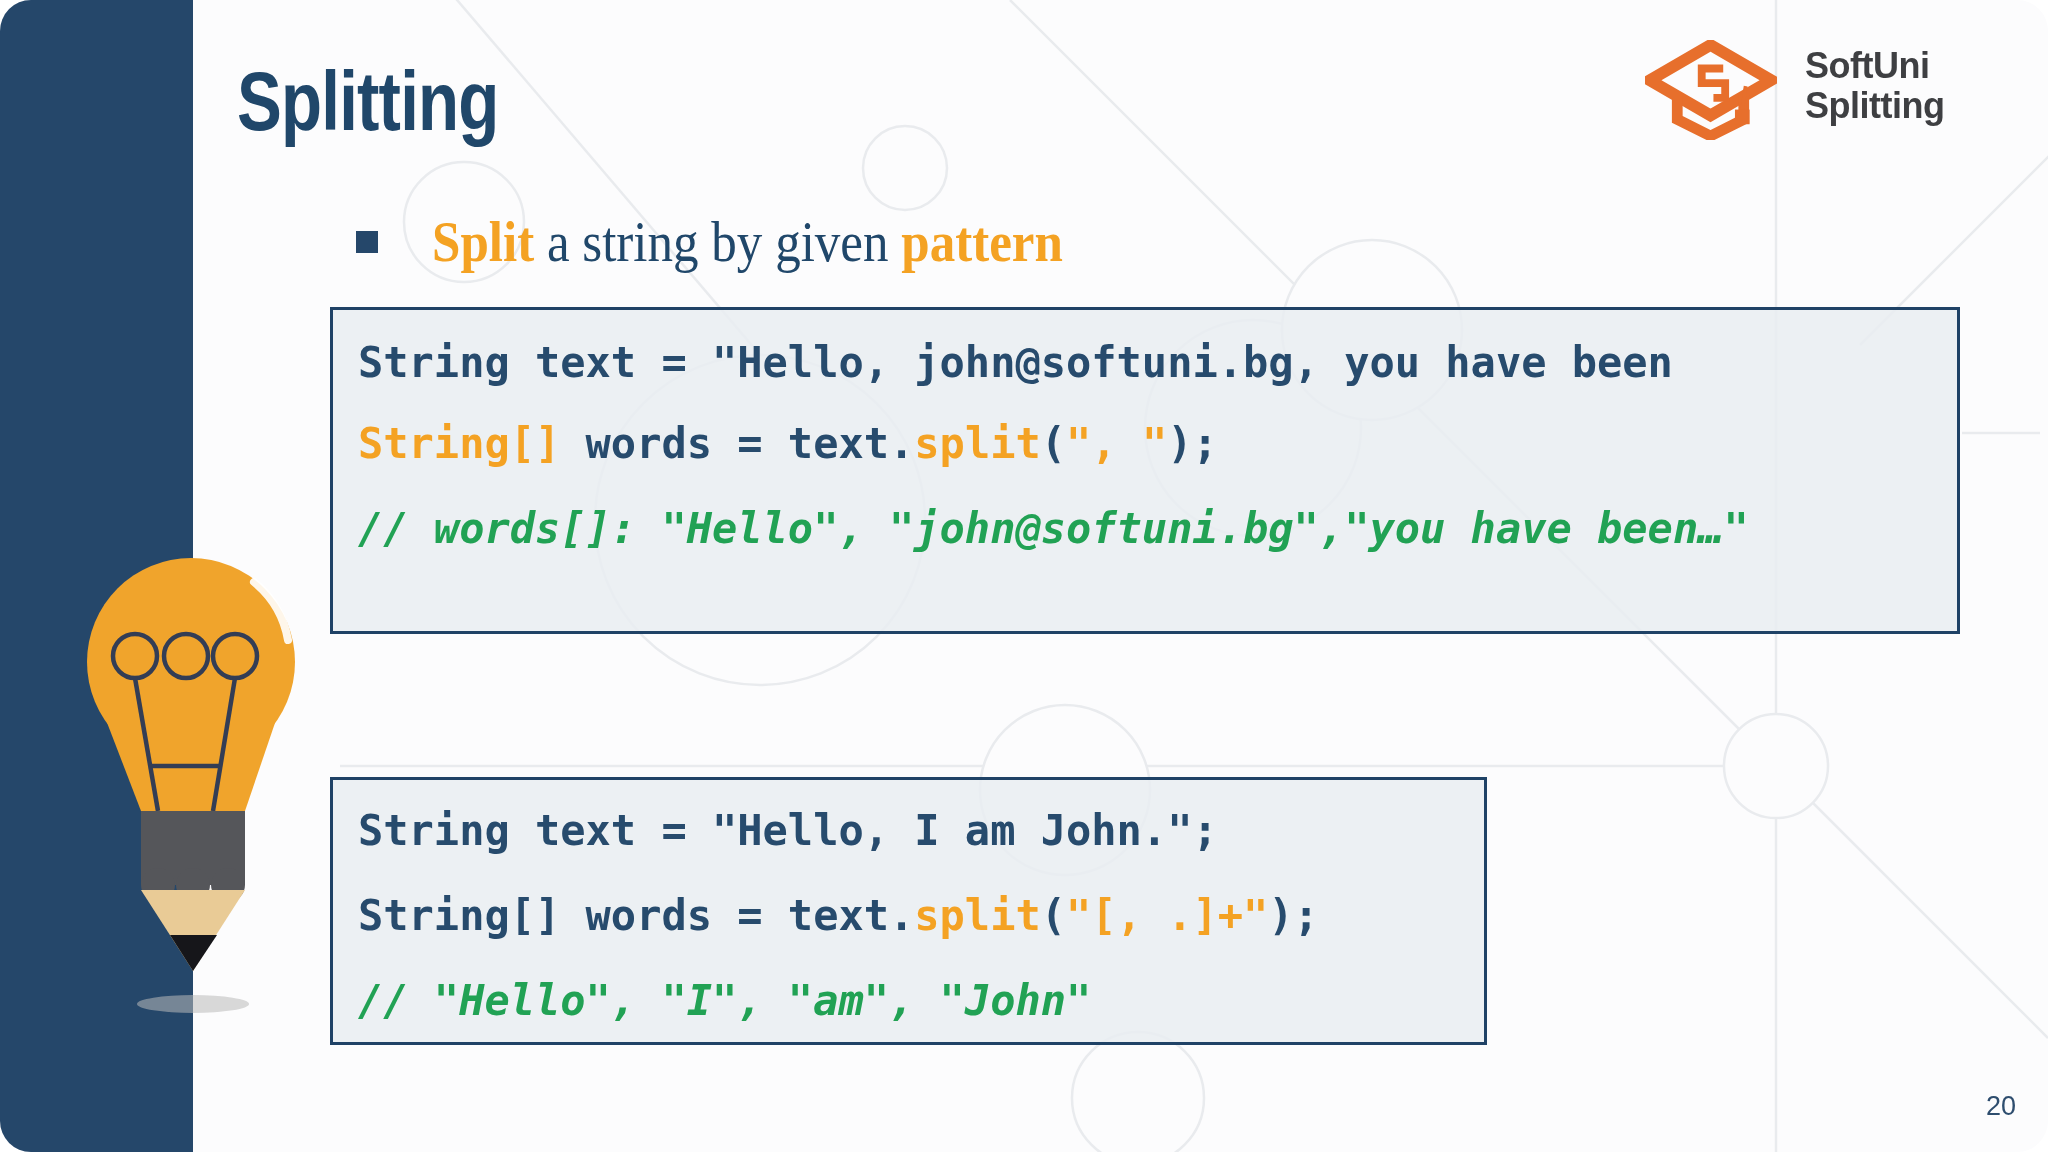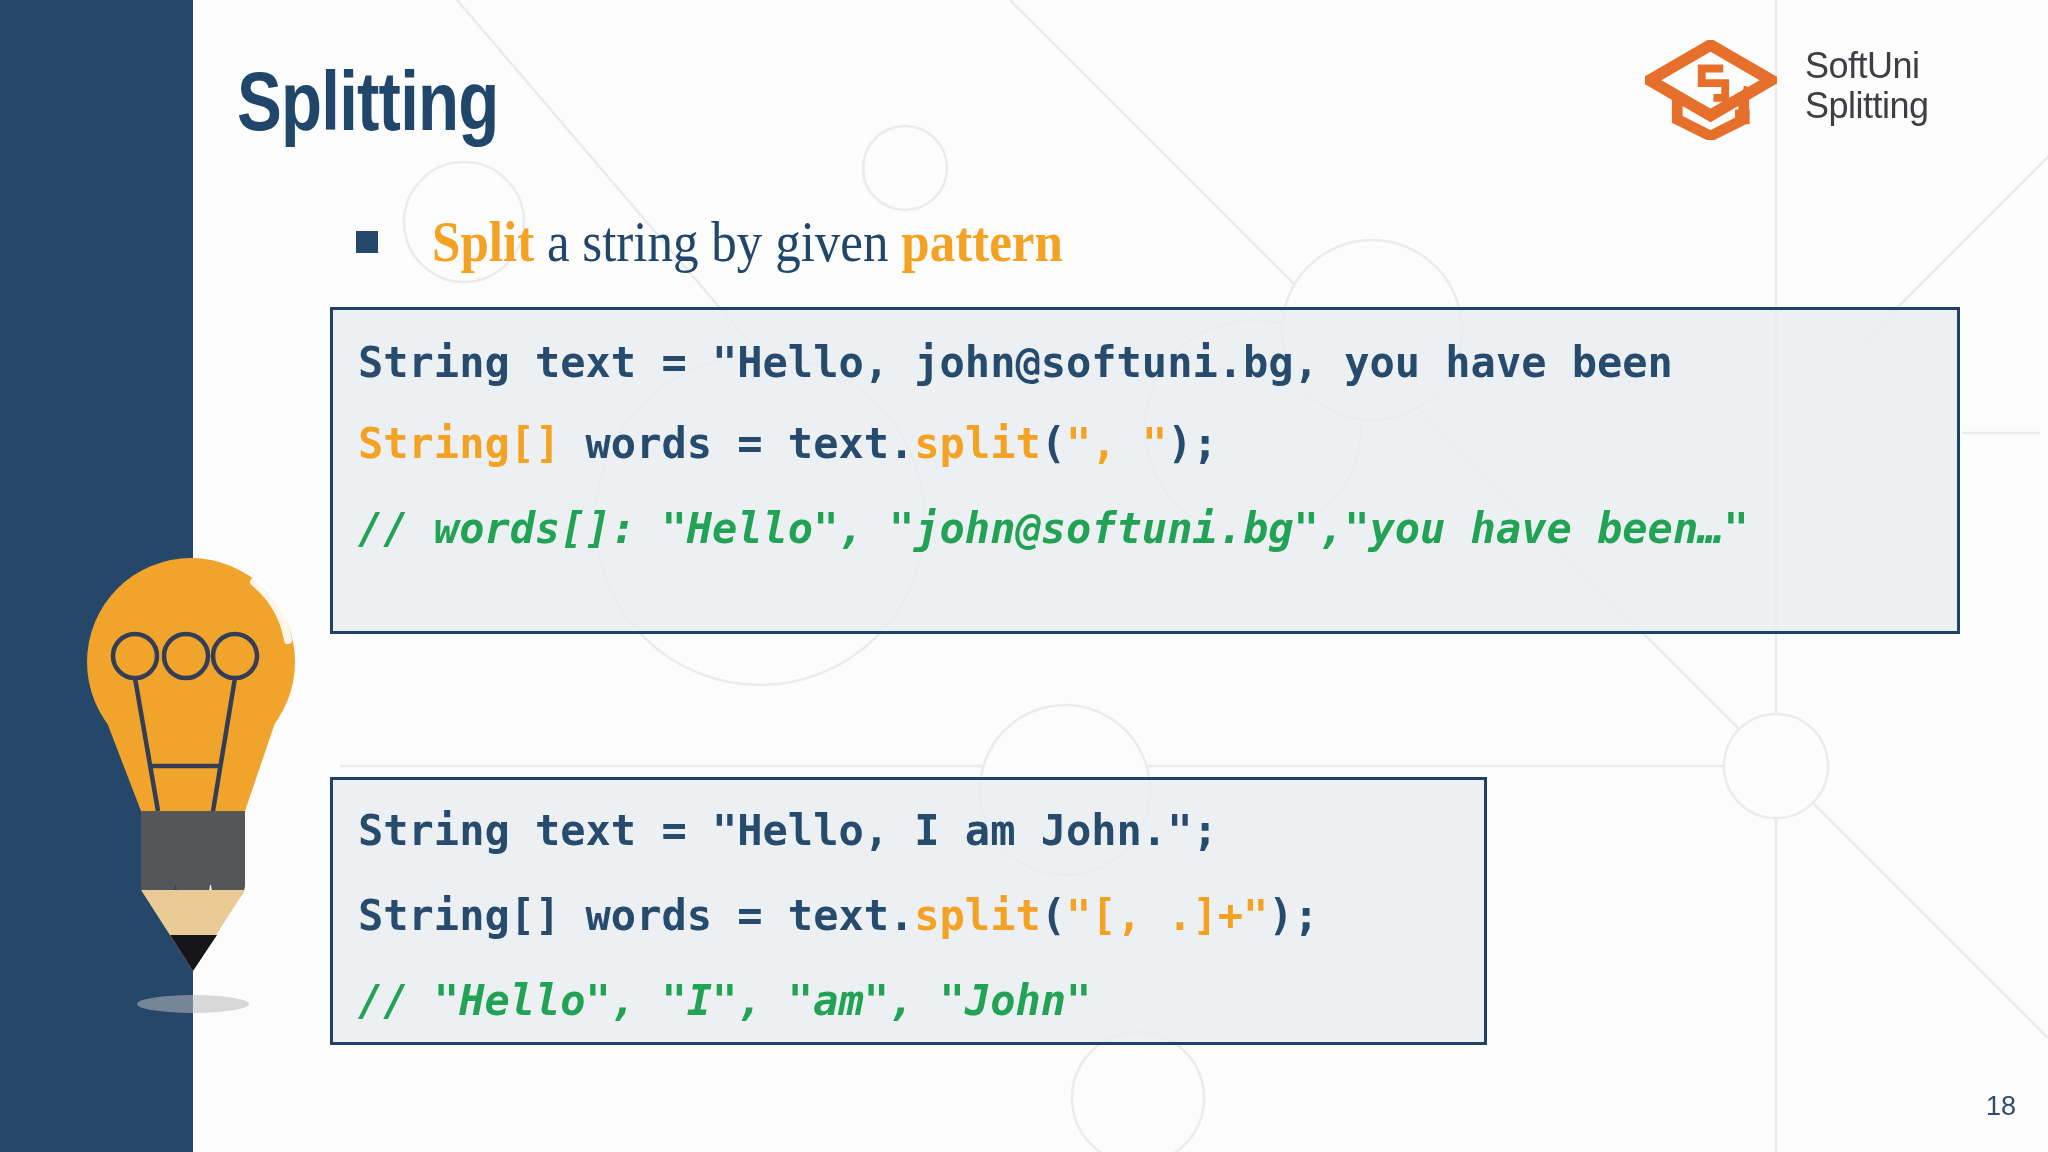--- a/index.html
+++ b/index.html
@@ -10,35 +10,35 @@
     --comment-green:#21a254;
     --code-navy:#274b6d;
     --code-border:#1f4266;
     --charcoal:#3e3f42;
     --pattern:#e9ebee;
     --bg:#fcfcfd;
   }
   *{margin:0;padding:0;box-sizing:border-box;}
   html,body{width:2048px;height:1152px;}
   body{font-family:"Liberation Sans",sans-serif;background:#fff;}
-  .slide{position:relative;width:2048px;height:1152px;background:var(--bg);overflow:hidden;}
+  .slide{position:relative;width:2048px;height:1152px;background:var(--bg);overflow:hidden;border-radius:31px;}
 
   .pattern-layer{position:absolute;left:0;top:0;width:2048px;height:1152px;}
 
   .sidebar{position:absolute;left:0;top:0;width:193px;height:1152px;background:var(--sidebar-blue);}
 
   .bulb{position:absolute;left:58px;top:538px;width:265px;height:475px;}
 
   .title{position:absolute;left:237px;top:46px;font-size:84px;font-weight:bold;
          color:var(--heading-navy);line-height:110px;transform:scaleX(.80);
          transform-origin:left center;white-space:nowrap;letter-spacing:-1px;}
 
   .logo{position:absolute;left:1645px;top:40px;display:flex;align-items:flex-start;}
   .logo svg{display:block;}
-  .logo-text{margin-left:28px;font-size:36px;font-weight:normal;color:var(--charcoal);
+  .logo-text{margin-left:28px;font-size:36px;font-weight:bold;color:var(--charcoal);
              line-height:40px;letter-spacing:-0.5px;margin-top:6px;}
 
   .bullet-row{position:absolute;left:0;width:2048px;}
   .bullet-square{position:absolute;left:356px;width:22px;height:22px;background:var(--sidebar-blue);}
   .bullet-text{position:absolute;left:432px;top:0;font-size:58px;line-height:72px;
                color:var(--heading-navy);white-space:nowrap;transform:scaleX(.88);
                transform-origin:left center;}
   .bullet-text .accent{color:var(--accent-orange);font-weight:bold;}
 
   .code-block{position:absolute;left:330px;background:rgba(233,237,241,.85);
@@ -142,15 +142,15 @@
     <div class="code-line comment m-xl">// words[]: "Hello", "john@softuni.bg","you have been…"</div>
   </div>
 
 
   <div class="code-block code-block-2">
     <div class="code-line">String text = "Hello, I am John.";</div>
     <div class="code-line m-xl"><span class="tok-navy">String[] words = text.</span><span class="tok-orange">split</span><span class="tok-navy">(</span><span class="tok-orange">"[, .]+"</span><span class="tok-navy">);</span></div>
     <div class="code-line comment m-xl">// "Hello", "I", "am", "John"</div>
   </div>
 
-  <div class="page-number">18</div>
+  <div class="page-number">20</div>
 
 </div>
 
 </body></html>

